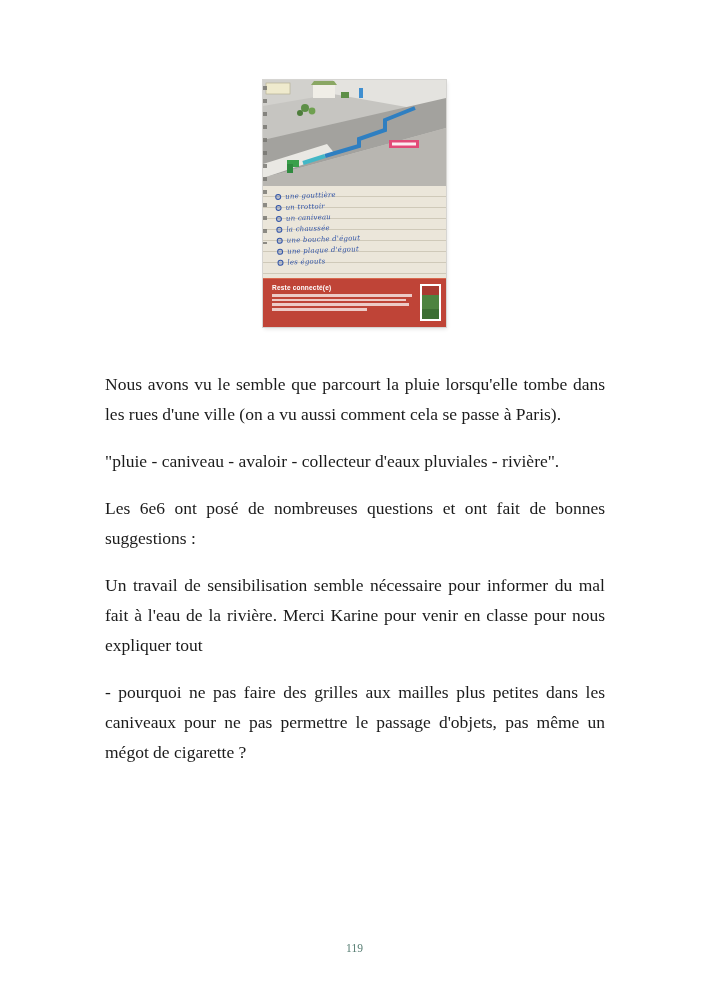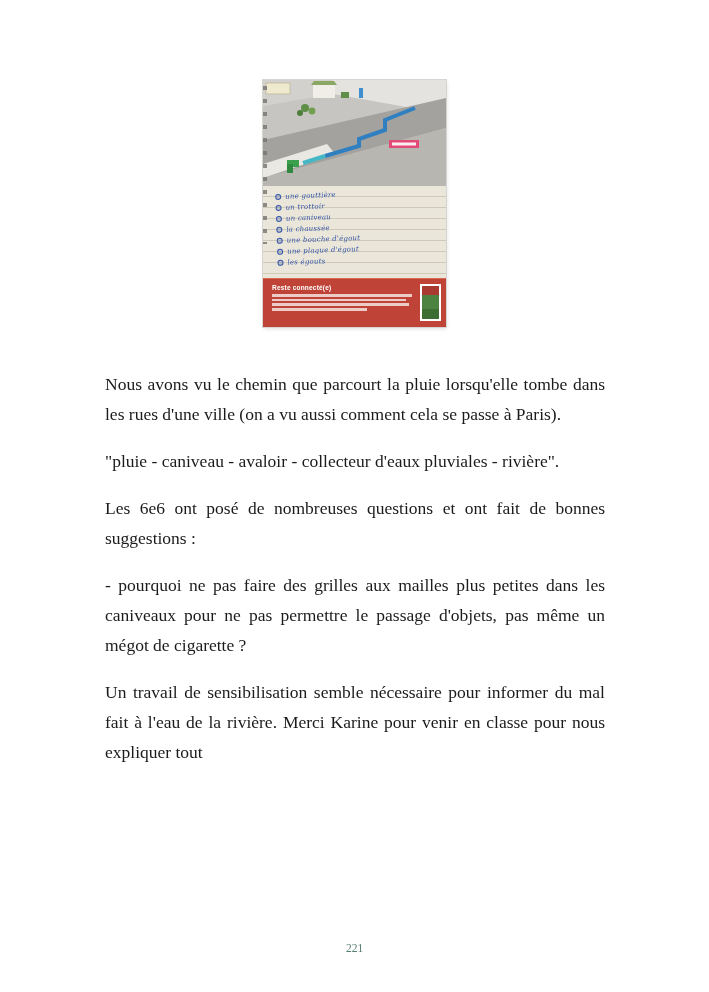--- a/index.html
+++ b/index.html
@@ -154,24 +154,24 @@
           <i></i>
         </div>
       <div class="red-thumb">
         <div class="inner"></div>
       </div>
     </div>
 
   </figure>
 
   <main class="body-text">
-    <p>Nous avons vu le chemin que parcourt la pluie lorsqu'elle tombe dans les rues d'une ville (on a vu aussi comment cela se passe à Paris).</p>
+    <p>Nous avons vu le semble que parcourt la pluie lorsqu'elle tombe dans les rues d'une ville (on a vu aussi comment cela se passe à Paris).</p>
     <p>"pluie - caniveau - avaloir - collecteur d'eaux pluviales - rivière".</p>
     <p>Les 6e6 ont posé de nombreuses questions et ont fait de bonnes suggestions&nbsp;:</p>
+    <p>Un travail de sensibilisation semble nécessaire pour informer du mal fait à l'eau de la rivière. Merci Karine pour venir en classe pour nous expliquer tout</p>
     <p>- pourquoi ne pas faire des grilles aux mailles plus petites dans les caniveaux pour ne pas permettre le passage d'objets, pas même un mégot de cigarette&nbsp;?</p>
-    <p>Un travail de sensibilisation semble nécessaire pour informer du mal fait à l'eau de la rivière. Merci Karine pour venir en classe pour nous expliquer tout</p>
   </main>
 
   <footer class="page-footer">
-    <span>221</span>
+    <span>119</span>
   </footer>
 
 </div>
 
 </body></html>

